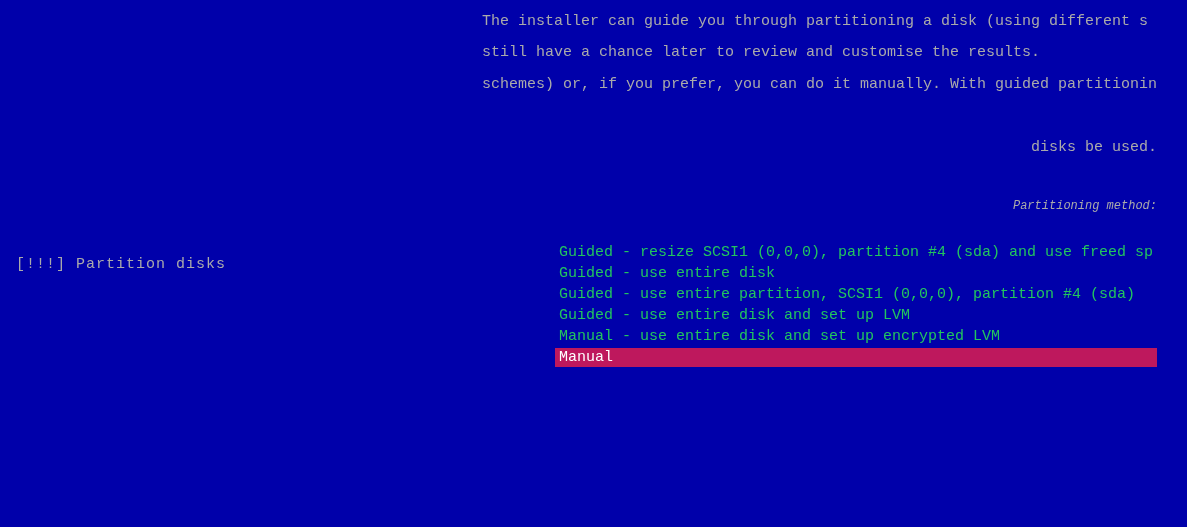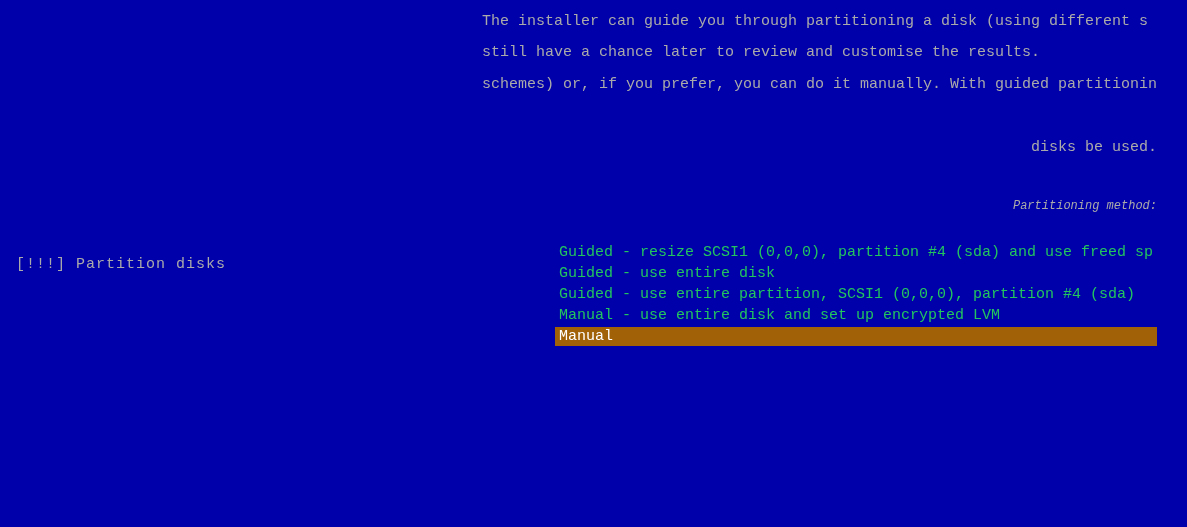--- a/index.html
+++ b/index.html
@@ -82,21 +82,21 @@
     }
 
     .option-item {
       color: #22c55e;
       font-size: 15px;
       white-space: nowrap;
       padding: 1px 4px;
     }
 
     .option-item.selected {
-      background-color: #a16207;
+      background-color: #be185d;
       color: #ffffff;
     }
 
     .bottom-area {
       padding: 16px 30px 10px 30px;
     }
 
     .go-back {
       color: #aaaaaa;
       font-size: 15px;
@@ -121,18 +121,19 @@
     <div class="description">
       <p>disks be used.</p>
     </div>
 
     <div class="partitioning-label">Partitioning method:</div>
 
     <div class="options-list">
     <div class="option-item">Guided - resize SCSI1 (0,0,0), partition #4 (sda) and use freed sp</div>
         <div class="option-item">Guided - use entire disk</div>
         <div class="option-item">Guided - use entire partition, SCSI1 (0,0,0), partition #4 (sda)</div>
+        <div class="option-item">Guided - use entire disk and set up LVM</div>
         <div class="option-item">Manual - use entire disk and set up encrypted LVM</div>
         <div class="option-item selected">Manual</div>
       </div>
   </div>
 
 </div>
 
 </body></html>

